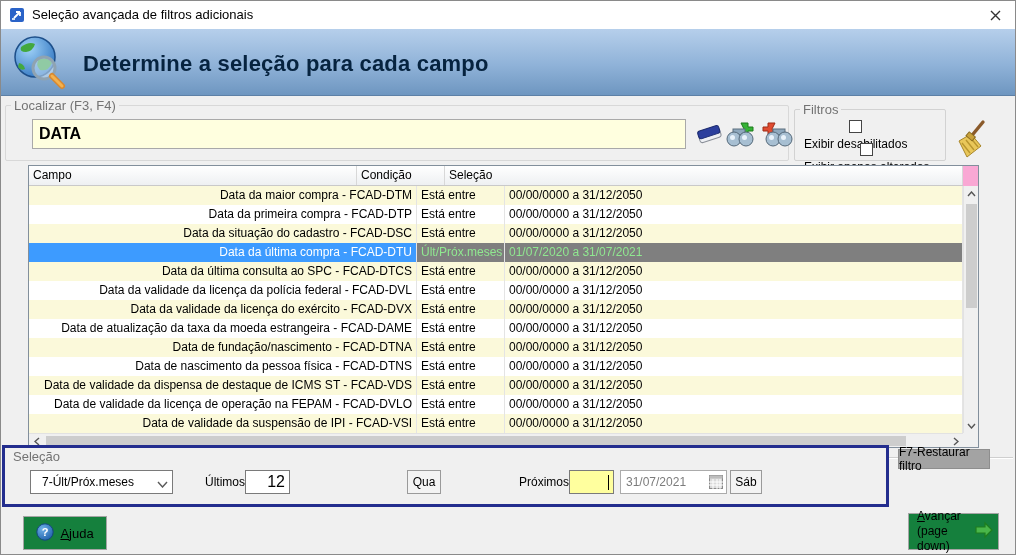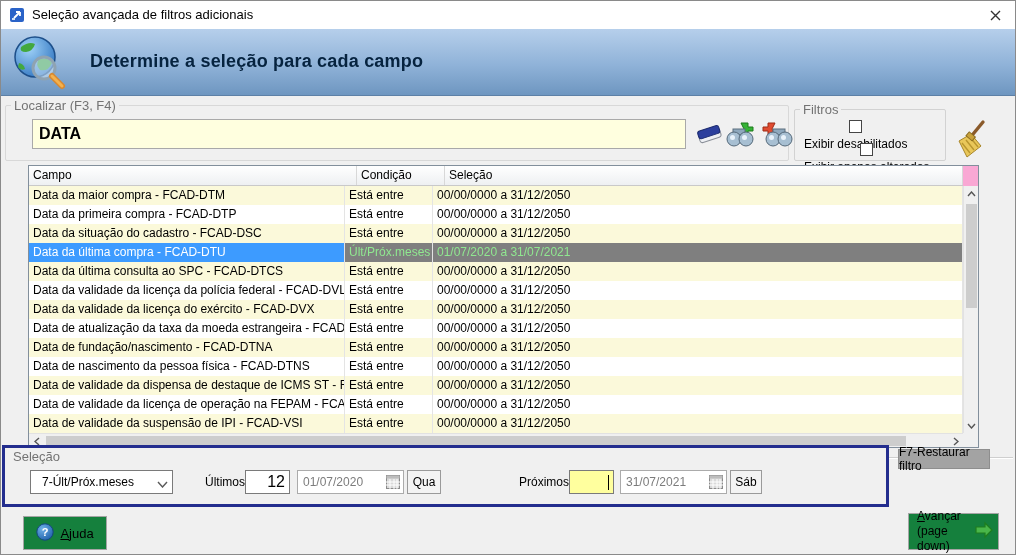--- a/index.html
+++ b/index.html
@@ -21,21 +21,21 @@
   .titlebar{position:absolute;left:0;top:0;width:100%;height:28px;background:#ffffff;}
   .titlebar .appicon{position:absolute;left:8px;top:6px;width:16px;height:16px;}
   .titlebar .title{position:absolute;left:31px;top:6px;font-size:13px;color:#000;}
   .closebtn{position:absolute;right:10px;top:5px;width:20px;height:18px;display:flex;align-items:center;justify-content:center;cursor:default;}
 
   
   .banner{position:absolute;left:0;top:28px;width:100%;height:67px;
     background:linear-gradient(var(--banner-top),#8fb2d8 55%,var(--banner-bottom));
     border-bottom:1px solid #5d80a6;}
   .banner .globe{position:absolute;left:8px;top:4px;}
-  .banner .heading{position:absolute;left:89px;top:22px;font-size:18px;font-weight:bold;color:#06233f;letter-spacing:.2px;}
+  .banner .heading{position:absolute;left:82px;top:22px;font-size:22px;font-weight:bold;color:#06233f;letter-spacing:.2px;}
 
   
   .groupbox{position:absolute;border:1px solid #d2d2d2;border-radius:2px;}
   .grouplabel{position:absolute;top:-8px;left:5px;background:#f0f0f0;padding:0 3px;font-size:13px;color:#737373;}
 
   .gb-localizar{left:4px;top:104px;width:784px;height:56px;border-color:#d8d8d8;}
   .search-input{position:absolute;left:26px;top:13px;width:654px;height:30px;background:var(--search-input-bg);
     border:1px solid #a9a9a9;font-size:16px;font-weight:bold;color:#000;padding:4px 6px;outline:none;}
 
   .toolicon{position:absolute;cursor:default;}
@@ -44,21 +44,21 @@
   .cbrow .box{width:13px;height:13px;background:#fff;border:1px solid #454545;flex:0 0 auto;}
 
   
   .tablewrap{position:absolute;left:27px;top:164px;width:951px;height:283px;background:#f9a8d4;border:1px solid #828f9c;}
   .thead{position:absolute;left:0;top:0;right:15px;height:20px;display:flex;background:linear-gradient(#ffffff,#eef0f2);border-bottom:1px solid #c9c9c9;}
   .th{font-size:12px;color:#000;padding:2px 4px;border-right:1px solid #d8d8d8;background:linear-gradient(#ffffff,#eef0f2);}
   .th.campo{width:328px;} .th.cond{width:88px;} .th.sel{flex:1;}
   .tbody{position:absolute;left:0;top:20px;right:15px;bottom:14px;overflow:hidden;}
   .trow{display:flex;height:19px;}
   .trow .c{font-size:12px;padding:2px 4px;white-space:nowrap;overflow:hidden;border-right:1px solid #e4e4e4;}
-  .trow .campo{width:316px;} .trow .cond{width:88px;} .trow .sel{flex:1;}
+  .trow .campo{width:388px;text-align:right;} .trow .cond{width:88px;} .trow .sel{flex:1;}
   .trow.odd .c{background:var(--row-yellow);}
   .trow.even .c{background:#ffffff;}
   .trow.selected .campo{background:var(--accent-selection);color:#fff;}
   .trow.selected .cond,.trow.selected .sel{background:var(--highlight-cell-bg);color:var(--highlight-cell-text);}
 
   
   .vscroll{position:absolute;top:20px;right:0;width:15px;bottom:14px;background:#f0f0f0;border-left:1px solid #e2e2e2;}
   .vscroll .arr{position:absolute;left:0;width:15px;height:15px;display:flex;align-items:center;justify-content:center;}
   .vscroll .thumb{position:absolute;left:2px;width:11px;top:18px;height:104px;background:#cdcdcd;}
   .hscroll{position:absolute;left:0;bottom:0;right:15px;height:14px;background:#f0f0f0;border-top:1px solid #e2e2e2;}
@@ -313,30 +313,20 @@
       <span class="chev">
         <svg width="11" height="7" viewBox="0 0 11 7">
             <path d="M1 1 L5.5 6 L10 1" fill="none" stroke="#5a5a5a" stroke-width="1.4"></path>
           </svg>
       </span>
     </div>
 
     <span class="lbl" style="left:200px;top:27px;">Últimos</span>
     <input class="numinput" style="left: 240px; width: 45px;" value="12">
 
-    <div class="datefield" style="left:292px;width:107px;">
-      <span>01/07/2020</span>
-      <span class="cal">
-        <svg width="14" height="14" viewBox="0 0 14 14">
-          <rect x="0.5" y="0.5" width="13" height="13" fill="#d9d9d9" stroke="#8a8a8a"></rect>
-          <rect x="0.5" y="0.5" width="13" height="3" fill="#bdbdbd"></rect>
-          <path d="M4 4 v10 M8 4 v10 M11 4 v10 M0 7 h14 M0 10 h14" stroke="#fff" stroke-width="1"></path>
-        </svg>
-      </span>
-    </div>
     <div class="daybox" style="left:402px;width:34px;">Qua</div>
 
     <span class="lbl" style="left:514px;top:27px;">Próximos</span>
     <div class="yellowinput">
       <span class="caret"></span>
     </div>
 
     <div class="datefield" style="left:615px;width:107px;">
       <span>31/07/2021</span>
       <span class="cal">

